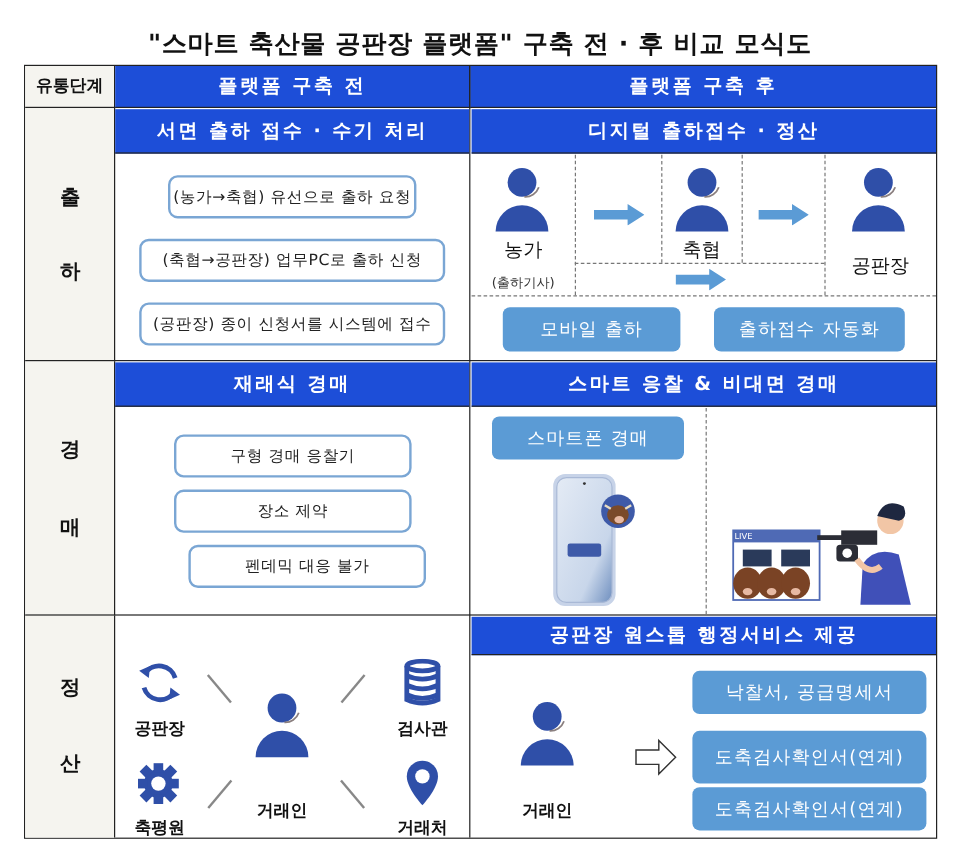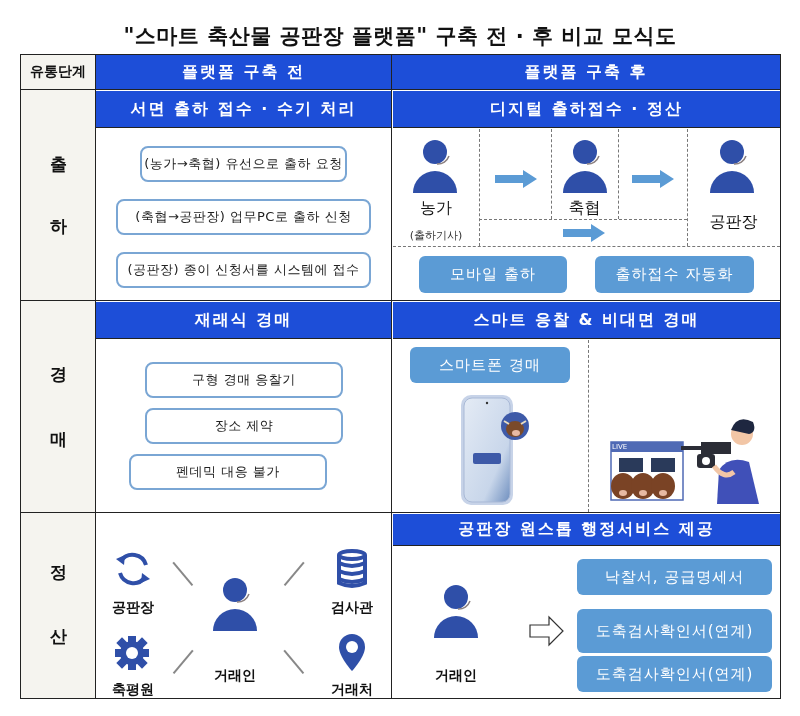--- a/index.html
+++ b/index.html
@@ -123,21 +123,21 @@
   </svg>
 
   <div class="pill" style="left:398px;top:201px;width:148px;height:37px;">모바일 출하</div>
   <div class="pill" style="left:574px;top:201px;width:159px;height:37px;">출하접수 자동화</div>
 
   <div class="cell hdr hdr-blue" style="left:75px;top:247px;width:295px;height:37px;border-bottom:1.5px solid #222;">재래식 경매</div>
   <div class="cell hdr hdr-green" style="left:372px;top:247px;width:387px;height:37px;border-bottom:1.5px solid #222;">스마트 응찰 &amp; 비대면 경매</div>
 
   <div class="outlined-box" style="left:124px;top:307px;width:198px;height:36px;">구형 경매 응찰기</div>
   <div class="outlined-box" style="left:124px;top:353px;width:198px;height:36px;">장소 제약</div>
-  <div class="outlined-box" style="left:108px;top:399px;width:198px;height:36px;">펜데믹 대응 불가</div>
+  <div class="outlined-box" style="left:136px;top:399px;width:198px;height:36px;">펜데믹 대응 불가</div>
 
   <div class="dotv" style="left:567px;top:285px;height:172px;"></div>
 
   <div class="pill" style="left:389px;top:292px;width:160px;height:36px;">스마트폰 경매</div>
 
   <svg style="position:absolute;left:438px;top:338px;" width="72" height="116" viewBox="0 0 72 116">
     <defs>
       <linearGradient id="pg" x1="0" y1="0" x2="1" y2="1">
         <stop offset="0" stop-color="#e4ebf5"></stop>
           <stop offset="0.7" stop-color="#c8d6ea"></stop>

